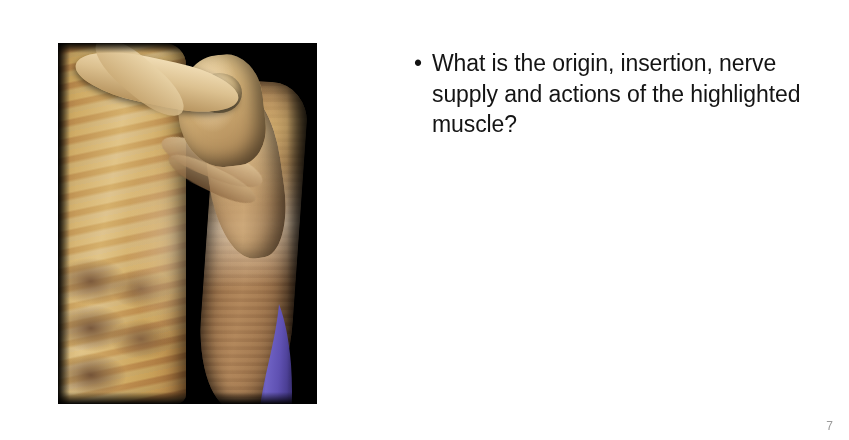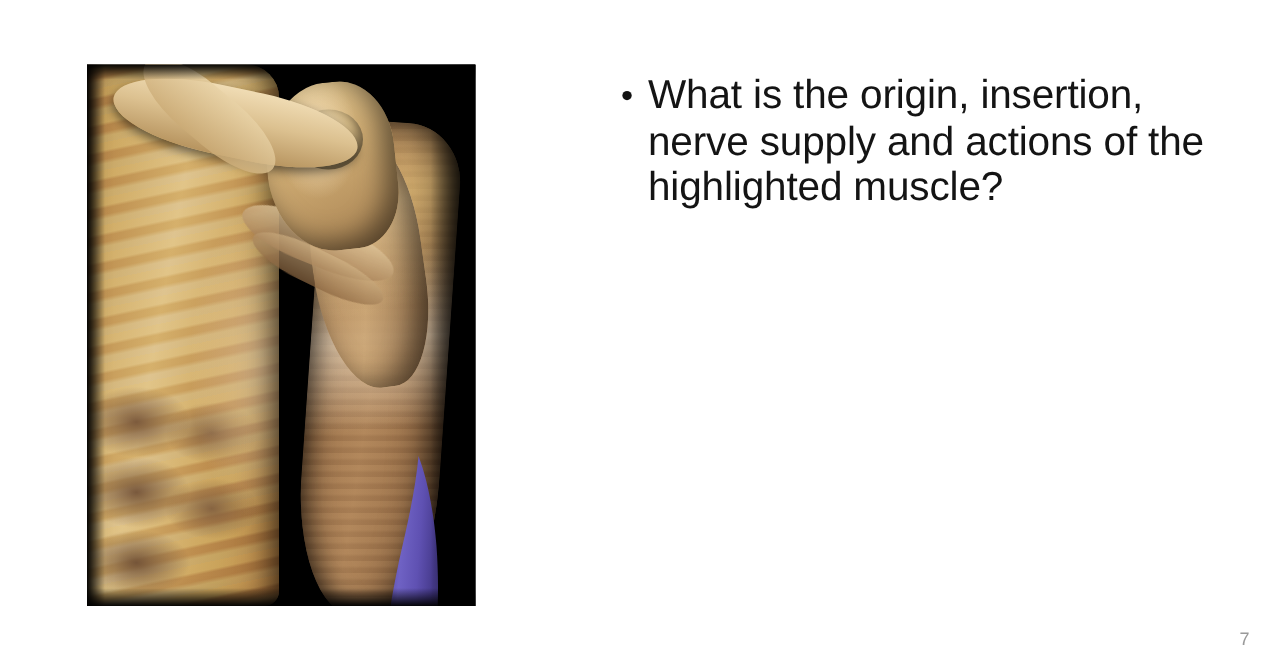--- a/index.html
+++ b/index.html
@@ -239,21 +239,21 @@
     flex: 0 0 auto;
     width: 18px;
     font-size: 23px;
     line-height: 30px;
     color: #121212;
     text-align: left;
   }
 
   .bullet-text {
     flex: 1 1 auto;
-    font-size: 27px;
+    font-size: 23px;
     line-height: 30.5px;
     color: #141414;
     letter-spacing: -0.1px;
     font-weight: 400;
   }
 
   
   .slide-number {
     position: absolute;
     right: 16px;

